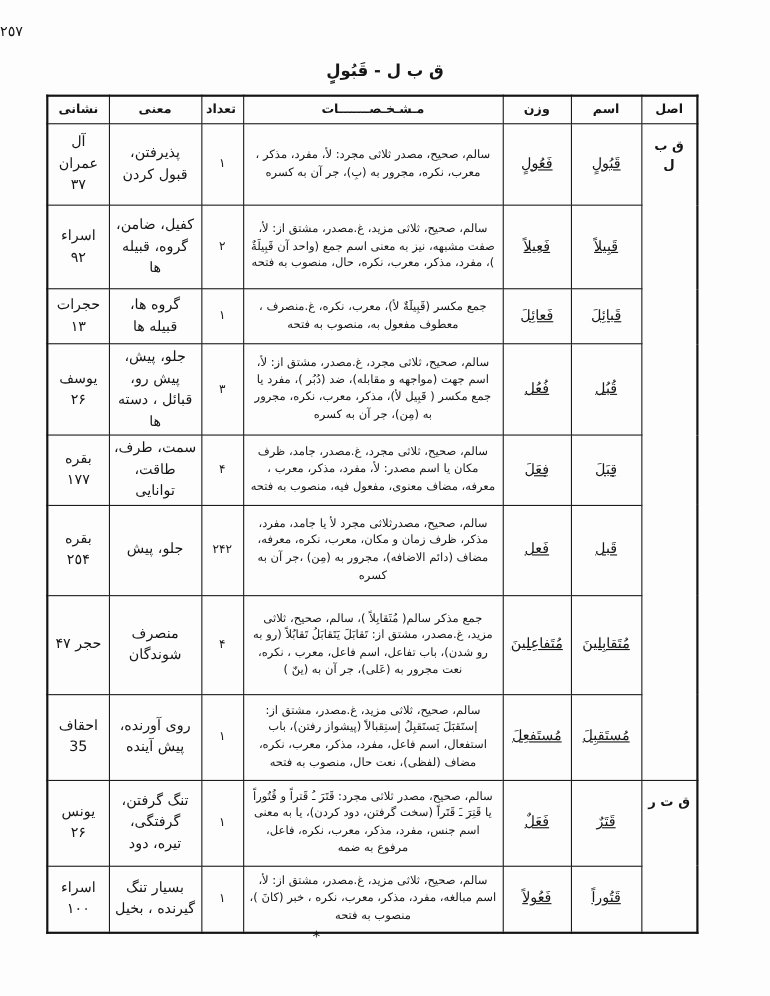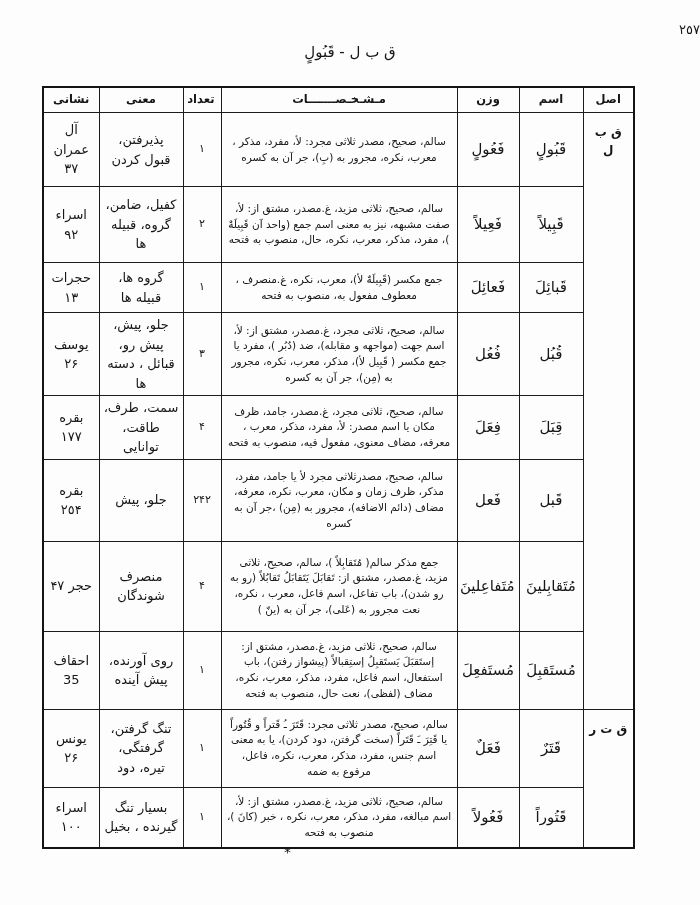--- a/index.html
+++ b/index.html
@@ -6,25 +6,25 @@
   body {
     width:700px; height:905px;
     background:#fdfdfd;
     font-family:"DejaVu Sans", sans-serif;
     color:#161616;
     position:relative;
     overflow:hidden;
   }
   .page-number {
     position:absolute; top:22px; left:0; width:100%;
-    text-align:right; font-size:13px; direction:rtl;
+    text-align:left; font-size:13px; direction:rtl;
   }
   .entry-title {
-    position:absolute; top:43px; left:0; width:100%;
-    text-align:center; font-size:15px; font-weight:normal; direction:rtl;
+    position:absolute; top:55px; left:0; width:100%;
+    text-align:center; font-size:15px; font-weight:bold; direction:rtl;
   }
   table.lexicon {
     position:absolute; top:86px; left:42px;
     width:591px;
     border-collapse:collapse;
     table-layout:fixed;
     direction:rtl;
     border:2px solid #141414;
   }
   .lexicon th, .lexicon td {
@@ -43,21 +43,21 @@
     padding:1px 6px;
   }
   td.root-cell {
     vertical-align:top;
     padding-top:10px;
     font-size:12px;
     font-weight:bold;
     letter-spacing:1px;
     margin-top:36px;
   }
-  td.noun-cell, td.pattern-cell { font-size:15px; }
+  td.noun-cell, td.pattern-cell { font-size:13px;text-decoration:underline; }
   td.count-cell { font-size:11px; }
   td.chars-cell { font-size:10.5px; padding:6px 5px; }
   td.meaning-cell, td.ref-cell { font-size:13px; }
   .footnote-asterisk {
     position:absolute; top:844px; left:284px;
     font-size:14px;
   }
 </style>
 </head>
 <body>

